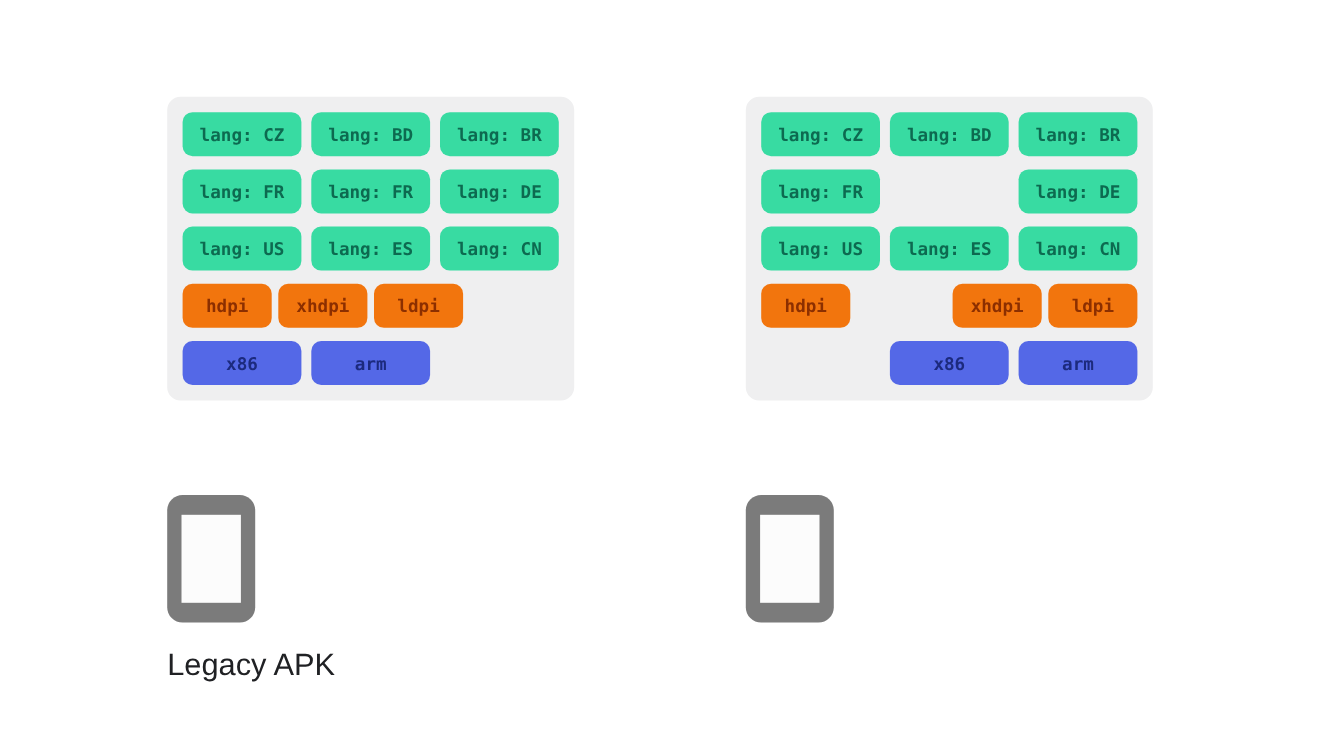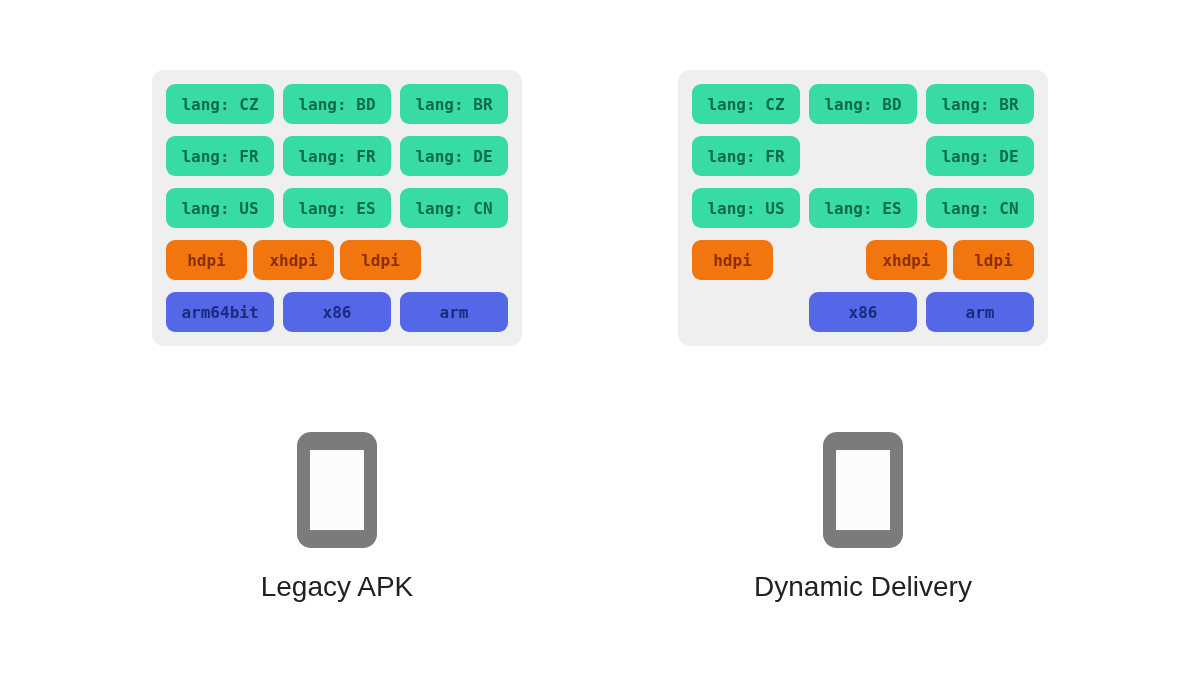--- a/index.html
+++ b/index.html
@@ -9,25 +9,25 @@
   body {
     width: 1200px;
     height: 675px;
     position: relative;
     overflow: hidden;
     background: var(--page-bg, #ffffff);
     font-family: "Liberation Sans", sans-serif;
   }
   .column {
     position: absolute;
-    top: 70px;
+    top: 88px;
     width: 370px;
     display: flex;
     flex-direction: column;
-    align-items: center;
+    align-items: flex-start;
   }
   .col-left  { left: 152px; }
   .col-right { left: 678px; }
 
   .panel {
     width: 370px;
     height: 276px;
     box-sizing: border-box;
     padding: 14px;
     border-radius: 12px;
@@ -104,21 +104,20 @@
           <div class="chip chip-lang">lang: US</div>
           <div class="chip chip-lang">lang: ES</div>
           <div class="chip chip-lang">lang: CN</div>
         </div>
         <div class="chip-row cols-4" style="grid-template-columns: repeat(4, 1fr);">
           <div class="chip chip-dpi">hdpi</div>
           <div class="chip chip-dpi">xhdpi</div>
           <div class="chip chip-dpi">ldpi</div>
         </div>
         <div class="chip-row cols-3" style="grid-template-columns: repeat(3, 1fr);">
-          <div class="chip chip-abi">arm64bit</div>
           <div class="chip chip-abi">x86</div>
           <div class="chip chip-abi">arm</div>
         </div>
       </div>
     <div class="phone">
       <div class="screen"></div>
     </div>
     <div class="caption">Legacy APK</div>
   </div>
 
@@ -147,16 +146,15 @@
         </div>
         <div class="chip-row cols-3" style="grid-template-columns: repeat(3, 1fr);">
           <div class="chip chip-gap"></div>
           <div class="chip chip-abi">x86</div>
           <div class="chip chip-abi">arm</div>
         </div>
       </div>
     <div class="phone">
       <div class="screen"></div>
     </div>
-    <div class="caption">Dynamic Delivery</div>
   </div>
 
 </div>
 
 </body></html>

